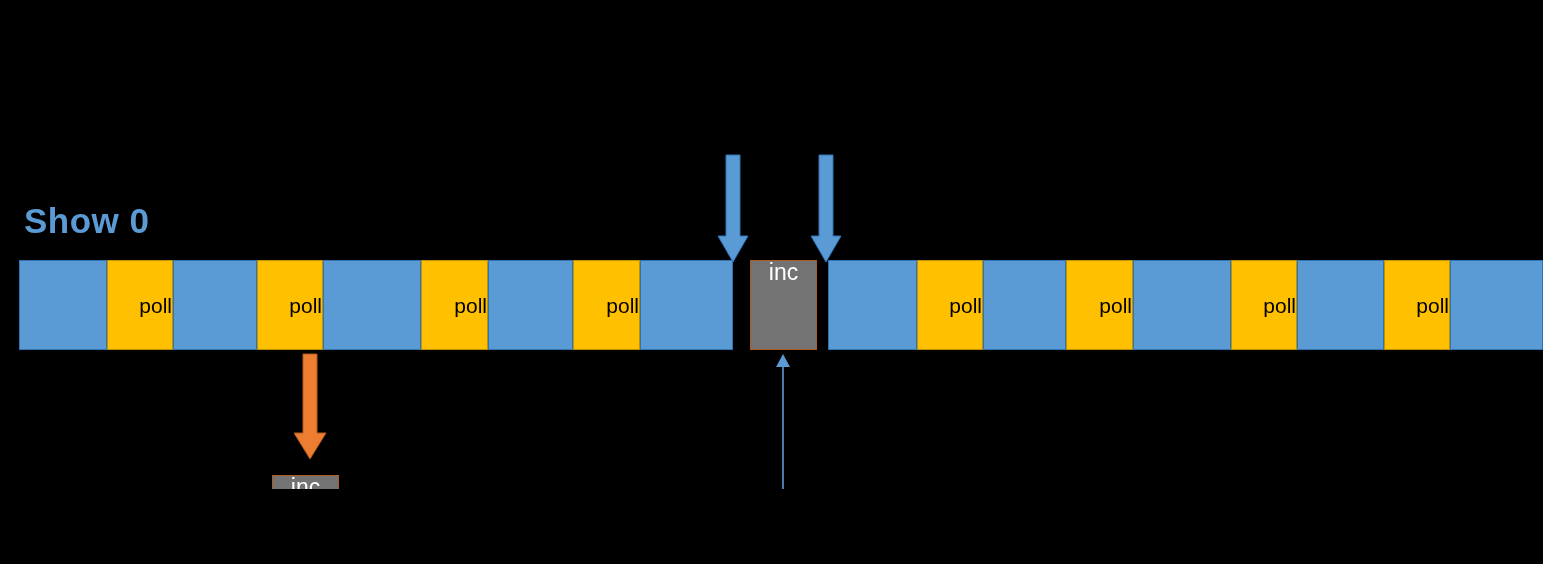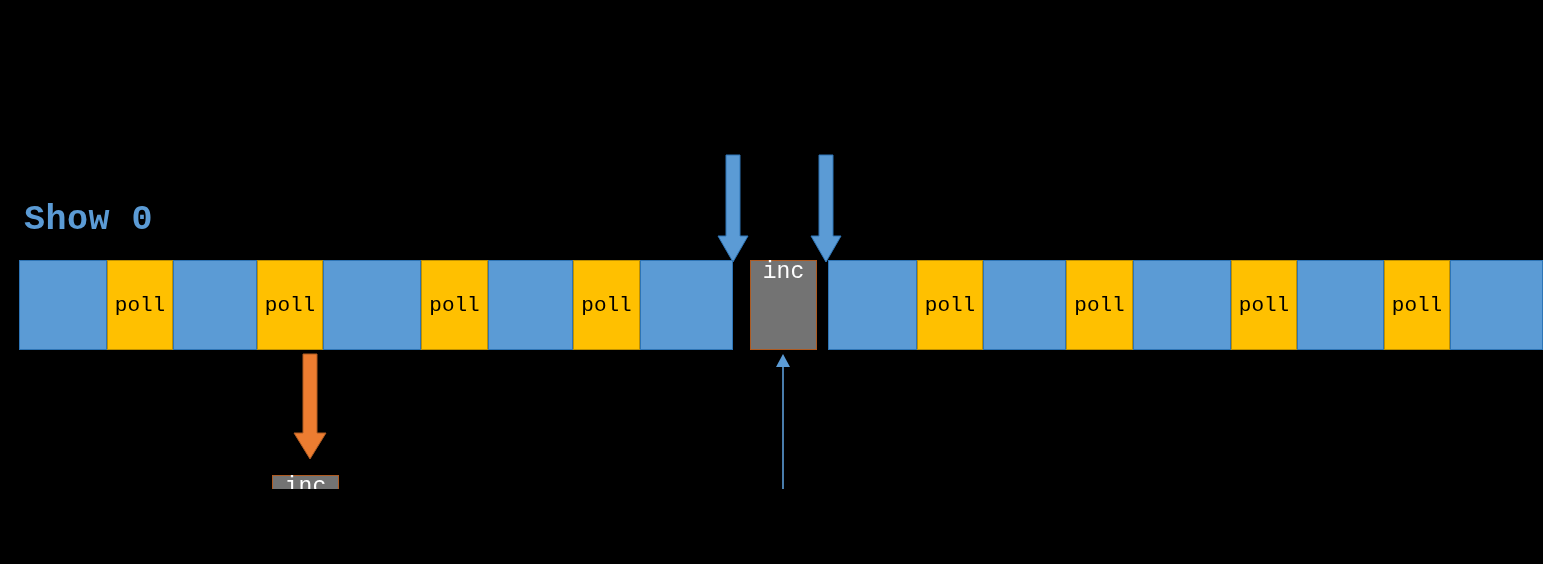--- a/index.html
+++ b/index.html
@@ -6,36 +6,36 @@
     margin: 0;
     padding: 0;
     background: #000000;
   }
   #stage {
     position: relative;
     width: 1543px;
     height: 489px;
     background: #000000;
     overflow: hidden;
-    font-family: Liberation Mono, monospace;
+    font-family: Liberation Sans, sans-serif;
   }
   .seg {
     position: absolute;
     box-sizing: border-box;
   }
   .blue-seg {
     background: #5B9BD5;
     border: 1px solid #2E75B6;
   }
   .poll-block {
     background: #FFC000;
     border: 1px solid #BF9000;
     display: flex;
     align-items: center;
-    justify-content: center;
+    justify-content: flex-end;
     color: #000000;
     font-size: 21px;
     line-height: 1;
   }
   .inc-block {
     background: #737373;
     border: 1px solid #AE5A21;
     display: flex;
     align-items: flex-start;
     justify-content: center;

